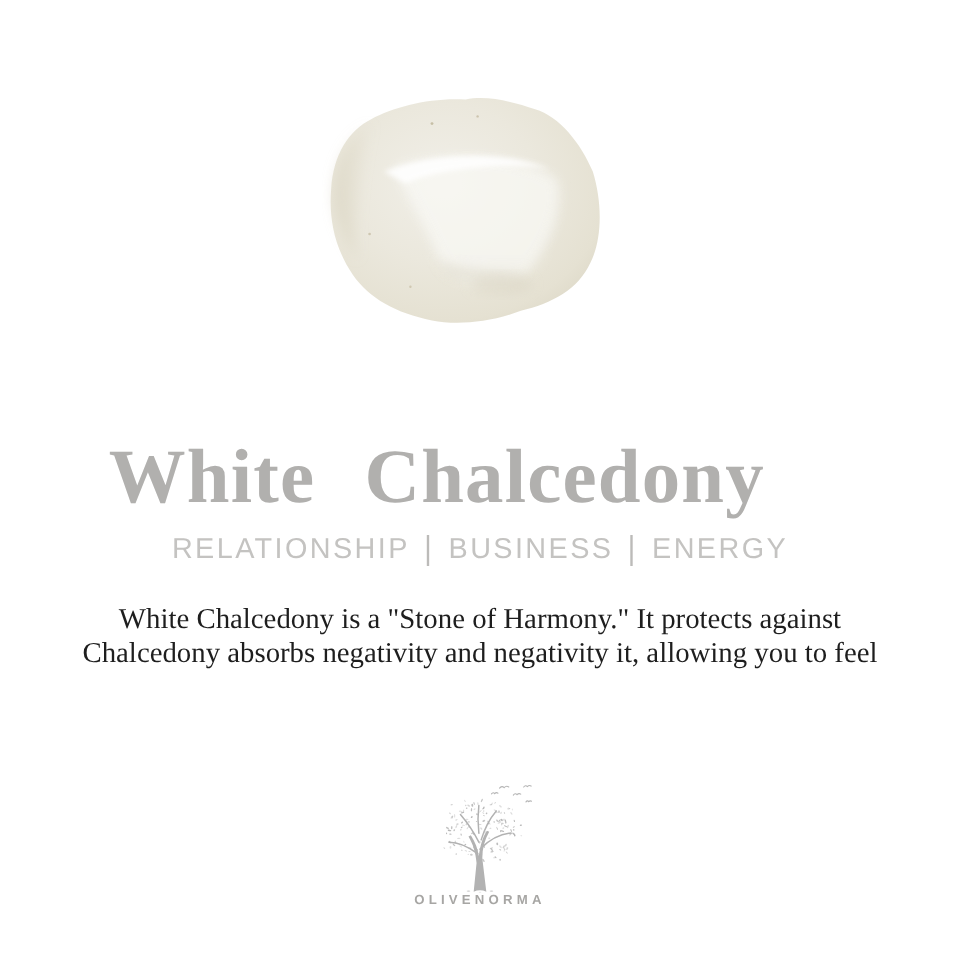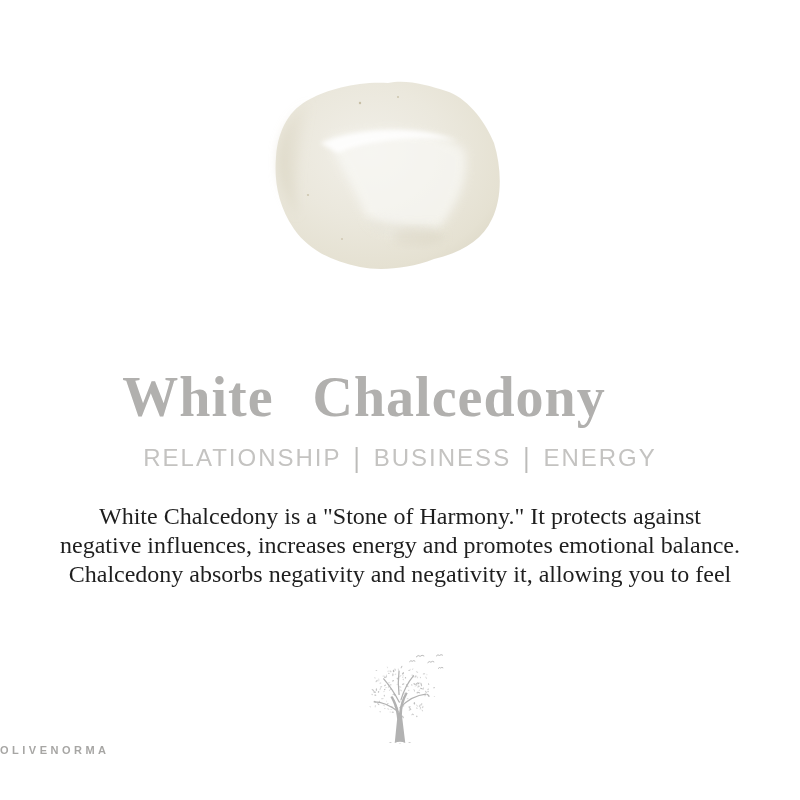--- a/index.html
+++ b/index.html
@@ -15,21 +15,21 @@
   .stone-wrap {
     position: absolute; left: 268px; top: 77px;
     width: 240px; height: 196px;
   }
 
   .title {
     position: absolute; top: 328px; left: 0; width: 728px;
     text-align: center;
     font-family: "Liberation Serif", serif;
     font-weight: 700;
-    font-size: 56px;
+    font-size: 64px;
     line-height: 70px;
     letter-spacing: 1px;
     word-spacing: 24px;
     color: #b1b0ae;
     margin-top: 34px;
   }
 
   .tags {
     position: absolute; top: 443px; left: 0; width: 800px;
     text-align: center;
@@ -57,20 +57,21 @@
     color: #1e1e1e;
   }
 
   .logo-wrap {
     position: absolute; left: 352px; top: 652px;
     width: 96px; height: 92px;
   }
 
   .brand-name {
     position: absolute; top: 744px; left: 0; width: 800px;
+    text-align: center;
     font-family: "Liberation Sans", sans-serif;
     font-size: 11px;
     font-weight: 700;
     letter-spacing: 3.5px;
     color: #a7a6a4;
   }
 </style>
 </head>
 <body>
 
@@ -119,21 +120,20 @@
   </div>
 
   <h1 class="title">White Chalcedony</h1>
 
   <div class="tags">
     <span>RELATIONSHIP</span><span class="sep">|</span><span>BUSINESS</span><span class="sep">|</span><span>ENERGY</span>
   </div>
 
   <div class="description">
     <div>White Chalcedony is a "Stone of Harmony." It protects against</div>
-    <div>negative influences, increases energy and promotes emotional balance.</div>
     <div>Chalcedony absorbs negativity and negativity it, allowing you to feel</div>
   </div>
 
   <div class="logo-wrap">
     <svg width="96" height="92" viewBox="0 0 100 96">
       <g stroke="#b2b2b2" stroke-width="1.3" fill="none" stroke-linecap="round">
         <path d="M48,62 C40,56 31,52 23,52"></path>
         <path d="M50,58 C58,50 67,45 77,44"></path>
         <path d="M49,52 C44,42 39,35 33,28"></path>
         <path d="M51,50 C54,40 58,32 64,25"></path>

